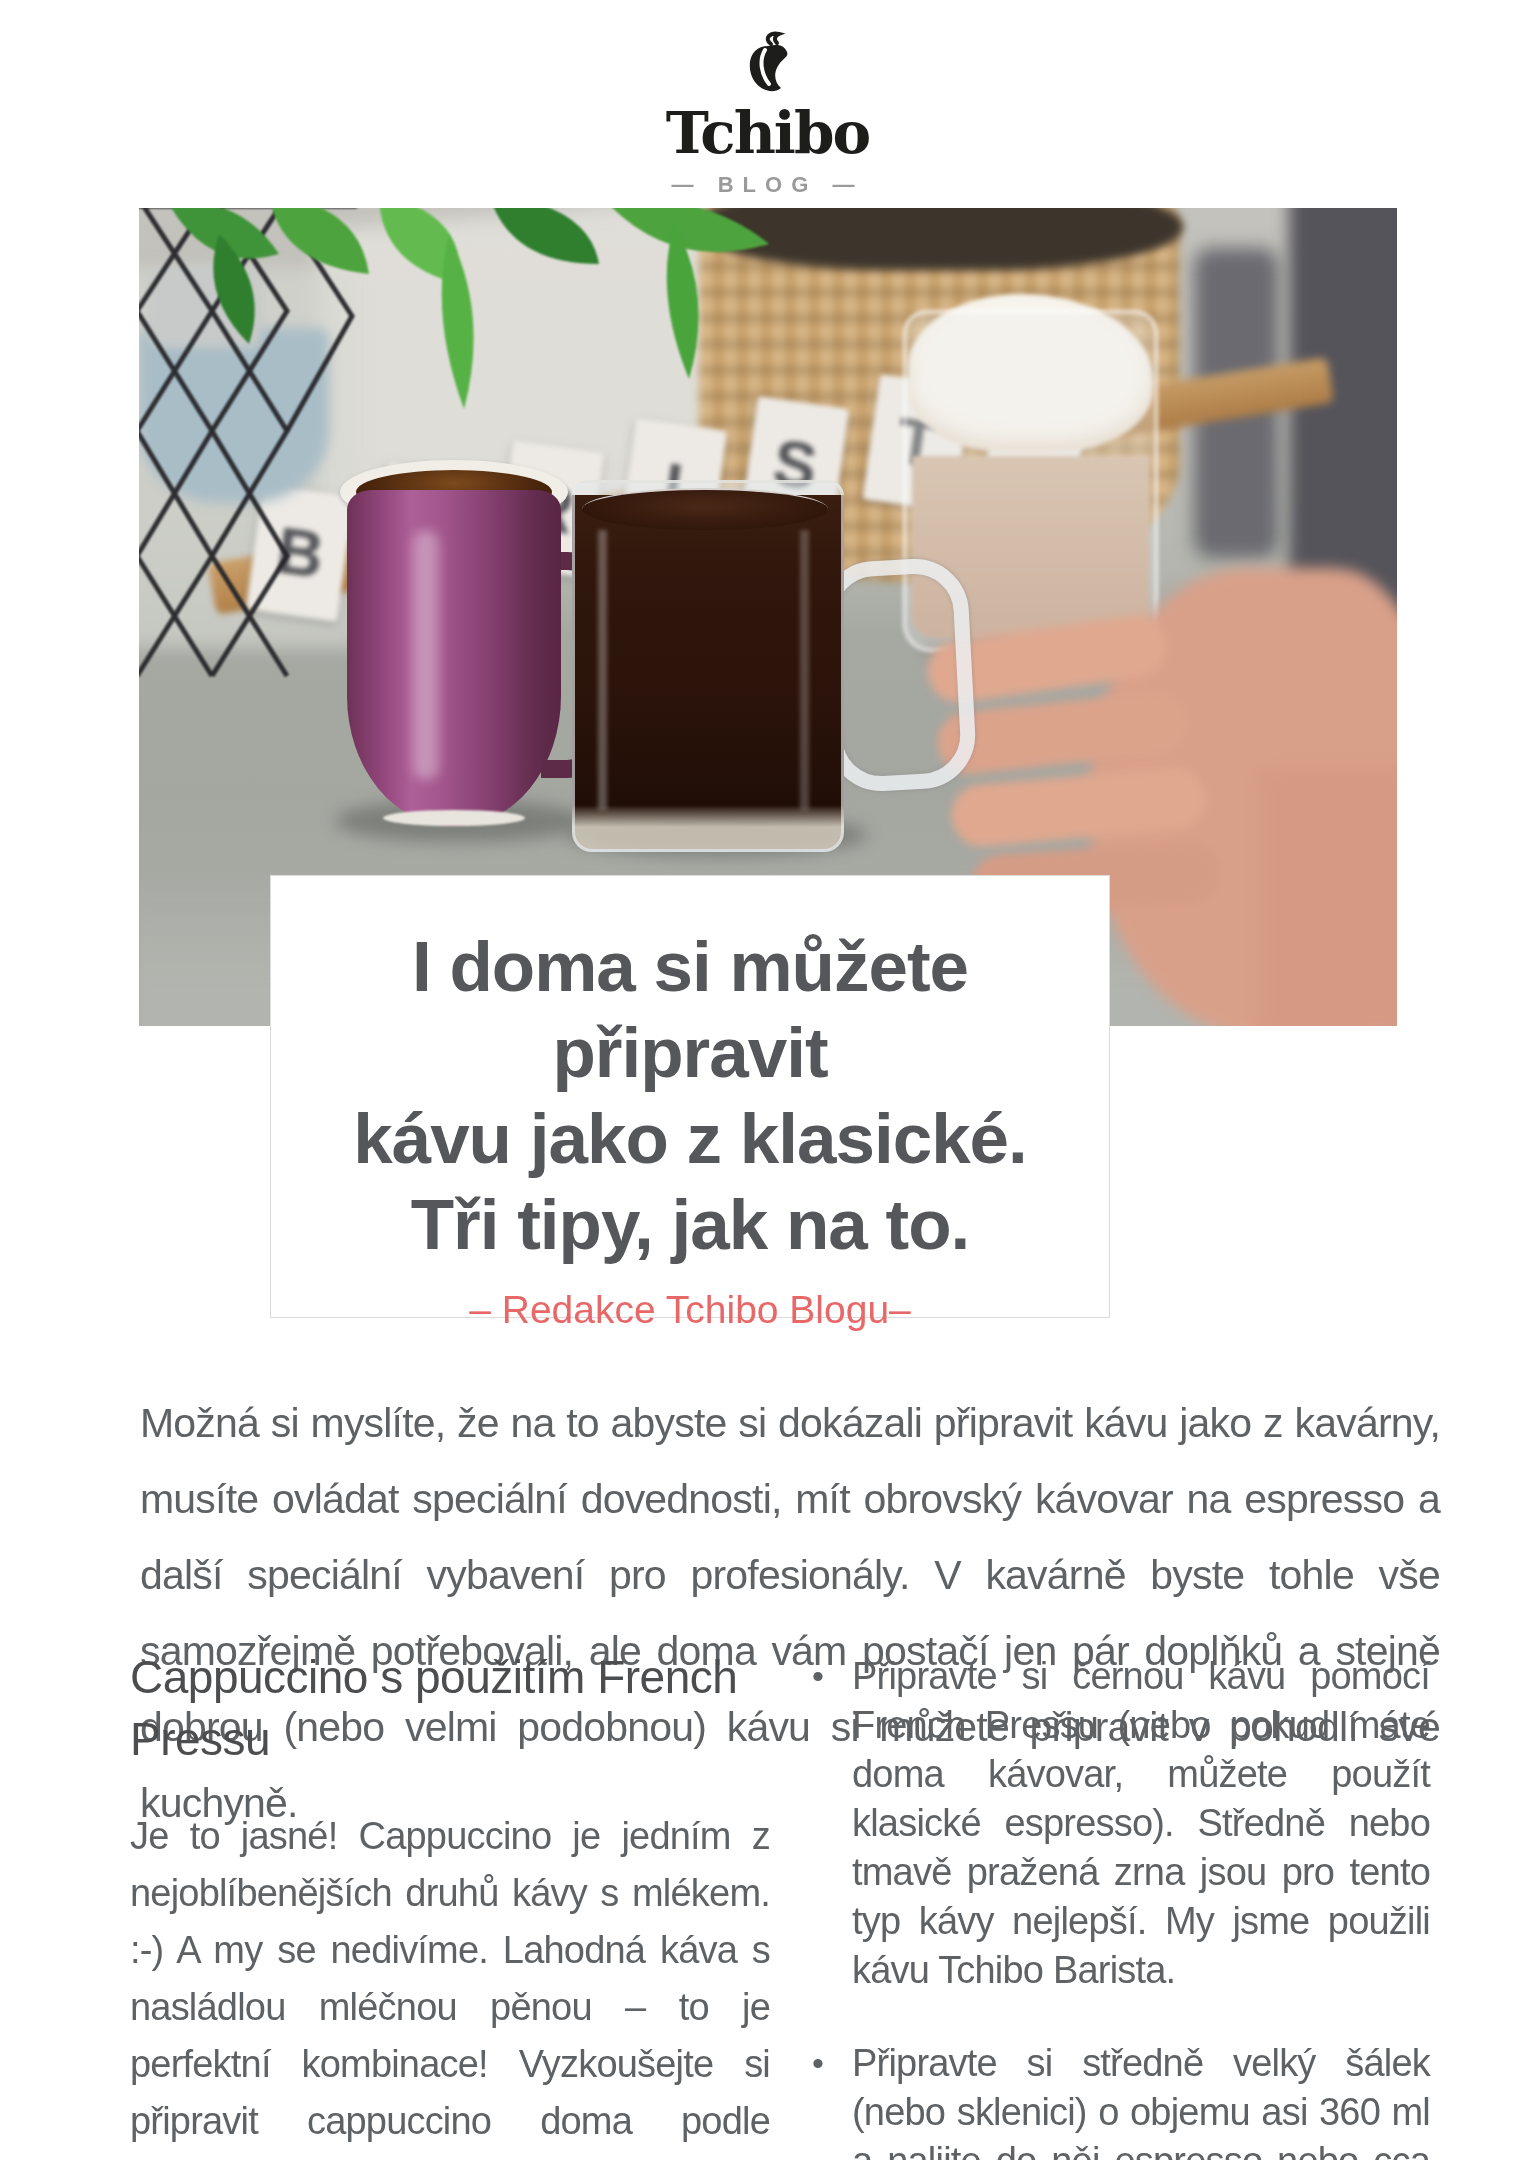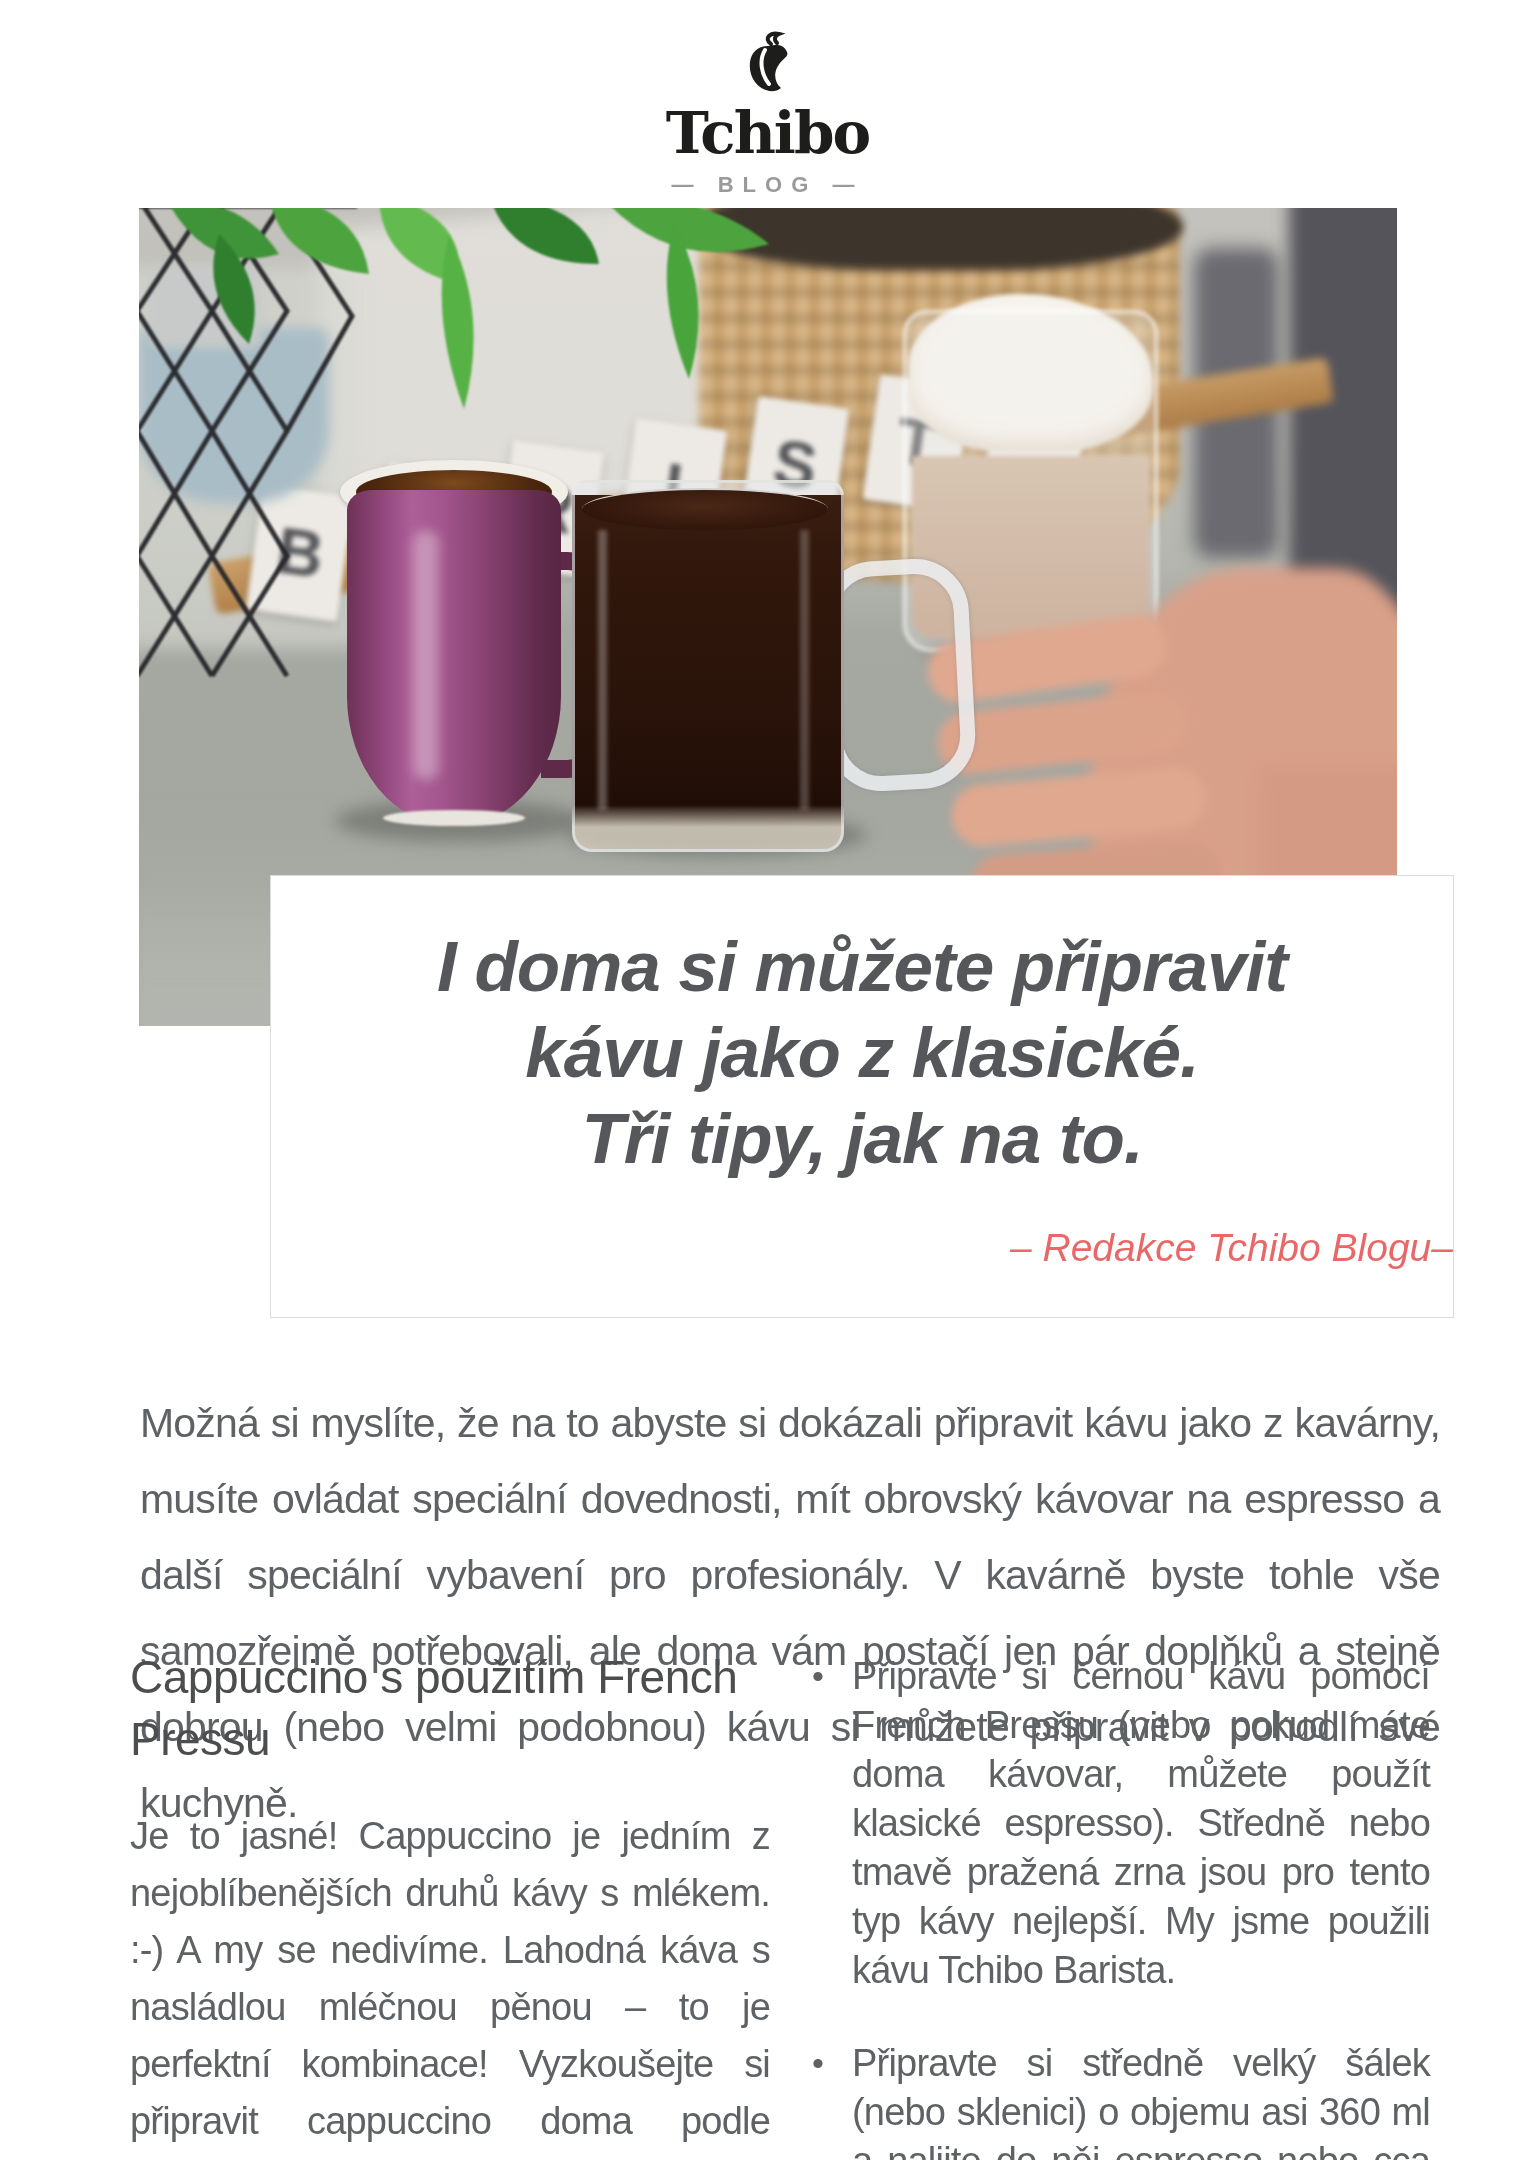--- a/index.html
+++ b/index.html
@@ -87,26 +87,26 @@
     border-radius:16px 16px 20px 20px;
     background:linear-gradient(180deg, rgba(226,230,233,.55) 0px, rgba(226,230,233,.55) 12px,
       #3a1e10 12px, #31170c 22%, #2a130a 60%, #200e06 88%, rgba(216,206,190,.75) 94%);}
   .gmug .surface{left:10px;top:8px;width:246px;height:40px;border-radius:50%;
     background:radial-gradient(ellipse at 50% 40%,#4a2817,#2f150a 75%);
     border-top:2px solid rgba(255,255,255,.8);}
   .gmug .hl1{left:26px;top:50px;width:9px;height:280px;background:rgba(255,255,255,.28);filter:blur(2px);}
   .gmug .hl2{left:228px;top:50px;width:9px;height:280px;background:rgba(255,255,255,.22);filter:blur(2px);}
   
   .card{
-    position:absolute;left:270px;top:875px;width:1184px;height:443px;background:#ffffff;
-    border:1px solid #dcdcdc;box-sizing:border-box;text-align:center;z-index:5;font-style:italic;
+    position:absolute;left:270px;top:875px;width:840px;height:443px;background:#ffffff;
+    border:1px solid #dcdcdc;box-sizing:border-box;text-align:center;z-index:5;
   }
   .card .title{margin-top:48px;font-size:71px;line-height:86px;font-weight:bold;
     color:#55575a;letter-spacing:-1px;}
-  .card .byline{margin-top:44px;font-size:39px;color:#e86868;letter-spacing:0;text-align:right;}
+  .card .byline{margin-top:20px;font-size:39px;color:#e86868;letter-spacing:0;}
   
   .intro{
     position:absolute;left:140px;top:1344px;width:1300px;
     font-size:41px;line-height:76px;letter-spacing:-0.8px;text-align:justify;color:#5f6265;
   }
   .columns{position:absolute;left:130px;top:1646px;width:1300px;display:flex;gap:36px;}
   .col-left{width:640px;}
   .col-right{width:624px;}
   .section-heading{font-size:46px;line-height:62px;font-weight:normal;color:#4c4d4f;
     letter-spacing:-0.5px;margin:0 0 24px 0;}

